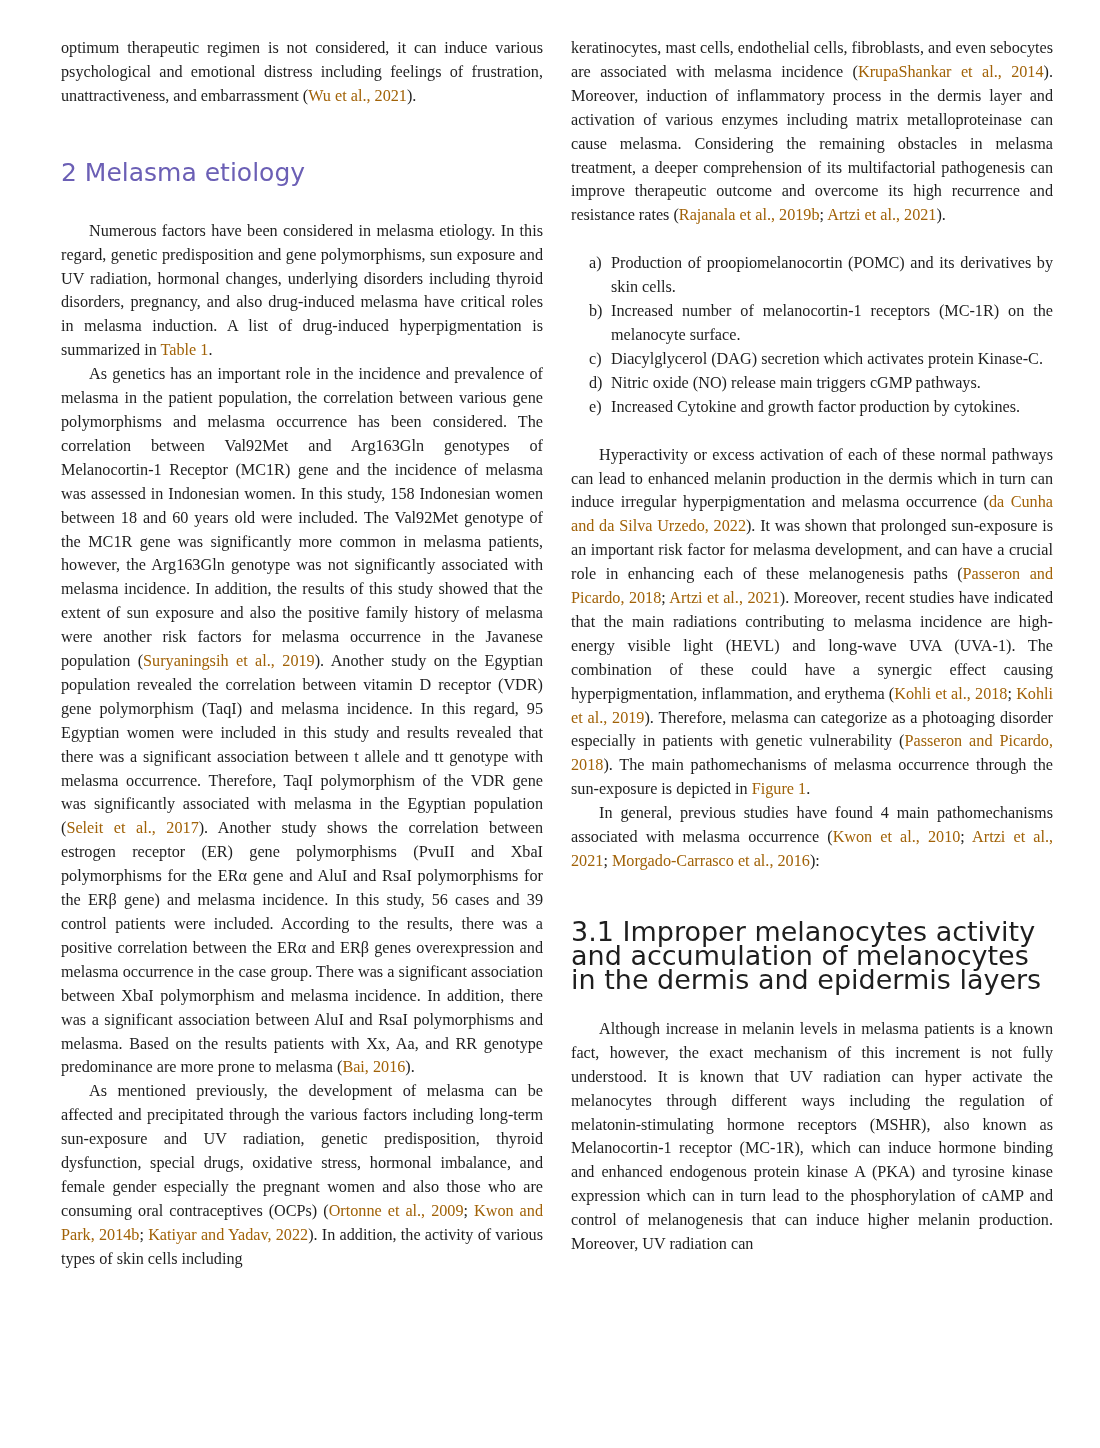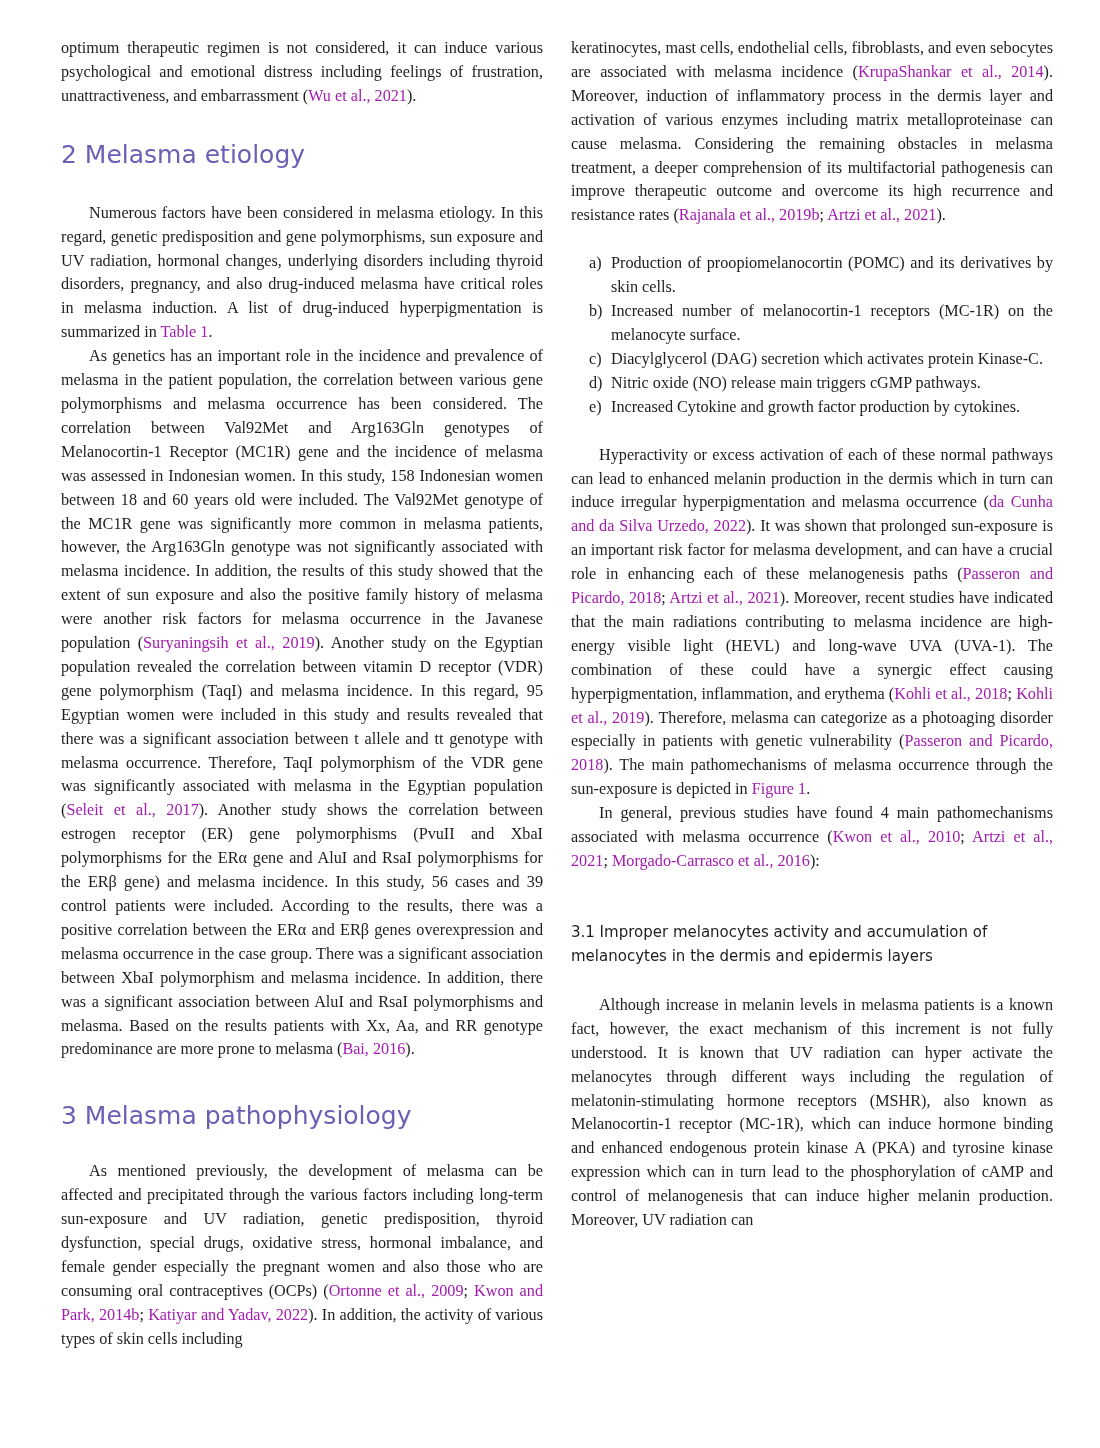--- a/index.html
+++ b/index.html
@@ -3,43 +3,42 @@
 <meta charset="utf-8">
 <style>
   html, body { margin: 0; padding: 0; background: #ffffff; }
   body { width: 1100px; height: 1448px; position: relative; overflow: hidden; }
   .page { position: absolute; left: 8px; top: 0; width: 1100px; height: 1292px; }
   .col { position: absolute; top: 37px; width: 482px; font-family: "Liberation Serif", serif; font-size: 16.2px; line-height: 23.9px; color: #1e1e1e; }
   .col-left { left: 53px; }
   .col-right { left: 563px; }
   p { margin: 0; text-align: justify; }
   p.indent { text-indent: 28px; }
-  a.cite { color: #a21caf; text-decoration: none; }
+  a.cite { color: #a16207; text-decoration: none; }
   h2 { font-family: "DejaVu Sans", sans-serif; font-weight: normal; color: #6b5fb5; font-size: 25px; line-height: 30px; margin: 0; }
-  h3 { font-family: "DejaVu Sans", sans-serif; font-weight: normal; color: #1e1e1e; font-size: 15px; line-height: 24px; margin: 0; }
+  h3 { font-family: "DejaVu Sans", sans-serif; font-weight: normal; color: #1e1e1e; font-size: 27px; line-height: 24px; margin: 0; }
   ol.factors { list-style: none; margin: 0; padding: 0 0 0 18px; }
   ol.factors li { position: relative; padding-left: 22px; text-align: justify; }
   ol.factors li .mk { position: absolute; left: 0; top: 0; }
 </style>
 </head>
 <body>
 
 <div class="page">
 
   <div class="col col-left">
 
     <p><span>optimum therapeutic regimen is not considered, it can induce various psychological and emotional distress including feelings of frustration, unattractiveness, and embarrassment (</span><a class="cite">Wu et al., 2021</a><span>).</span></p>
 
-    <h2 style="margin-top:31px; margin-bottom:32px;">2 Melasma etiology</h2>
+    <h2 style="margin-top:49px; margin-bottom:32px;">2 Melasma etiology</h2>
 
     <p class="indent"><span>Numerous factors have been considered in melasma etiology. In this regard, genetic predisposition and gene polymorphisms, sun exposure and UV radiation, hormonal changes, underlying disorders including thyroid disorders, pregnancy, and also drug-induced melasma have critical roles in melasma induction. A list of drug-induced hyperpigmentation is summarized in </span><a class="cite">Table 1</a><span>.</span></p>
 
     <p class="indent"><span>As genetics has an important role in the incidence and prevalence of melasma in the patient population, the correlation between various gene polymorphisms and melasma occurrence has been considered. The correlation between Val92Met and Arg163Gln genotypes of Melanocortin-1 Receptor (MC1R) gene and the incidence of melasma was assessed in Indonesian women. In this study, 158 Indonesian women between 18 and 60 years old were included. The Val92Met genotype of the MC1R gene was significantly more common in melasma patients, however, the Arg163Gln genotype was not significantly associated with melasma incidence. In addition, the results of this study showed that the extent of sun exposure and also the positive family history of melasma were another risk factors for melasma occurrence in the Javanese population (</span><a class="cite">Suryaningsih et al., 2019</a><span>). Another study on the Egyptian population revealed the correlation between vitamin D receptor (VDR) gene polymorphism (TaqI) and melasma incidence. In this regard, 95 Egyptian women were included in this study and results revealed that there was a significant association between t allele and tt genotype with melasma occurrence. Therefore, TaqI polymorphism of the VDR gene was significantly associated with melasma in the Egyptian population (</span><a class="cite">Seleit et al., 2017</a><span>). Another study shows the correlation between estrogen receptor (ER) gene polymorphisms (PvuII and XbaI polymorphisms for the ERα gene and AluI and RsaI polymorphisms for the ERβ gene) and melasma incidence. In this study, 56 cases and 39 control patients were included. According to the results, there was a positive correlation between the ERα and ERβ genes overexpression and melasma occurrence in the case group. There was a significant association between XbaI polymorphism and melasma incidence. In addition, there was a significant association between AluI and RsaI polymorphisms and melasma. Based on the results patients with Xx, Aa, and RR genotype predominance are more prone to melasma (</span><a class="cite">Bai, 2016</a><span>).</span></p>
 
-    <h2 style="margin-top:39px; margin-bottom:29px;">3 Melasma pathophysiology</h2>
 
     <p class="indent"><span>As mentioned previously, the development of melasma can be affected and precipitated through the various factors including long-term sun-exposure and UV radiation, genetic predisposition, thyroid dysfunction, special drugs, oxidative stress, hormonal imbalance, and female gender especially the pregnant women and also those who are consuming oral contraceptives (OCPs) (</span><a class="cite">Ortonne et al., 2009</a><span>; </span><a class="cite">Kwon and Park, 2014b</a><span>; </span><a class="cite">Katiyar and Yadav, 2022</a><span>). In addition, the activity of various types of skin cells including</span></p>
   </div>
 
   <div class="col col-right">
 
     <p><span>keratinocytes, mast cells, endothelial cells, fibroblasts, and even sebocytes are associated with melasma incidence (</span><a class="cite">KrupaShankar et al., 2014</a><span>). Moreover, induction of inflammatory process in the dermis layer and activation of various enzymes including matrix metalloproteinase can cause melasma. Considering the remaining obstacles in melasma treatment, a deeper comprehension of its multifactorial pathogenesis can improve therapeutic outcome and overcome its high recurrence and resistance rates (</span><a class="cite">Rajanala et al., 2019b</a><span>; </span><a class="cite">Artzi et al., 2021</a><span>).</span></p>
 
 
     <ol class="factors" style="margin-top:24px; margin-bottom:24px;">

